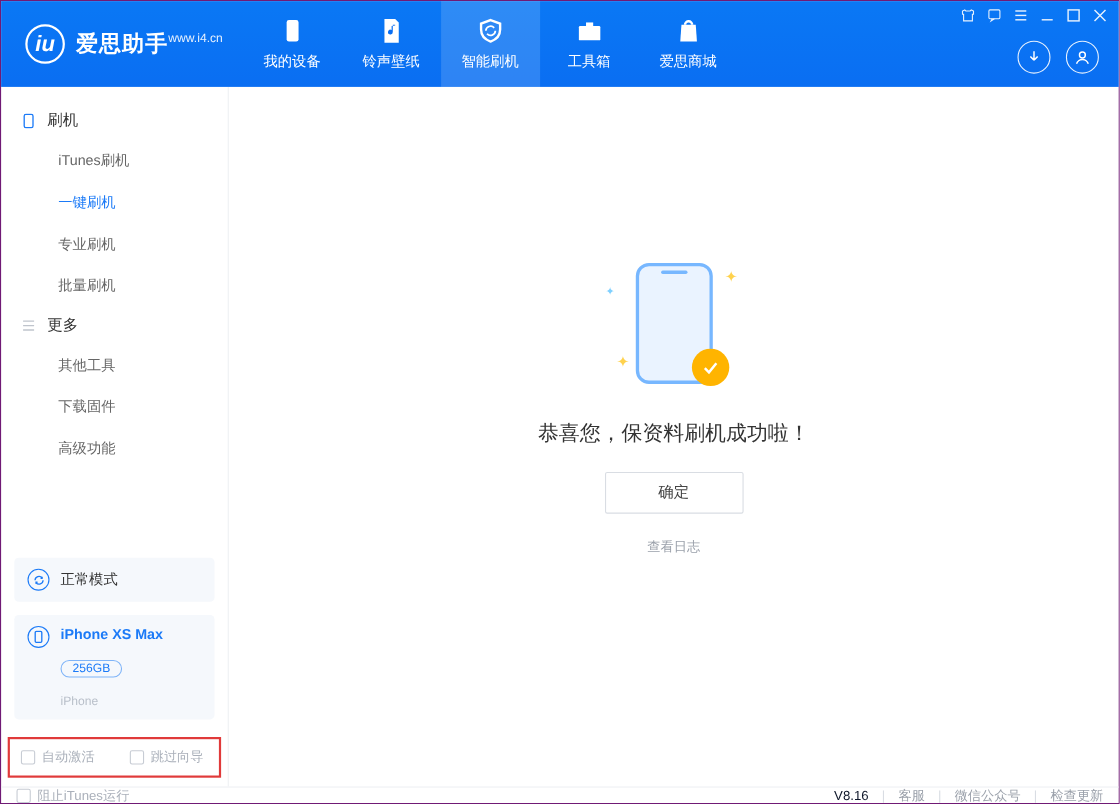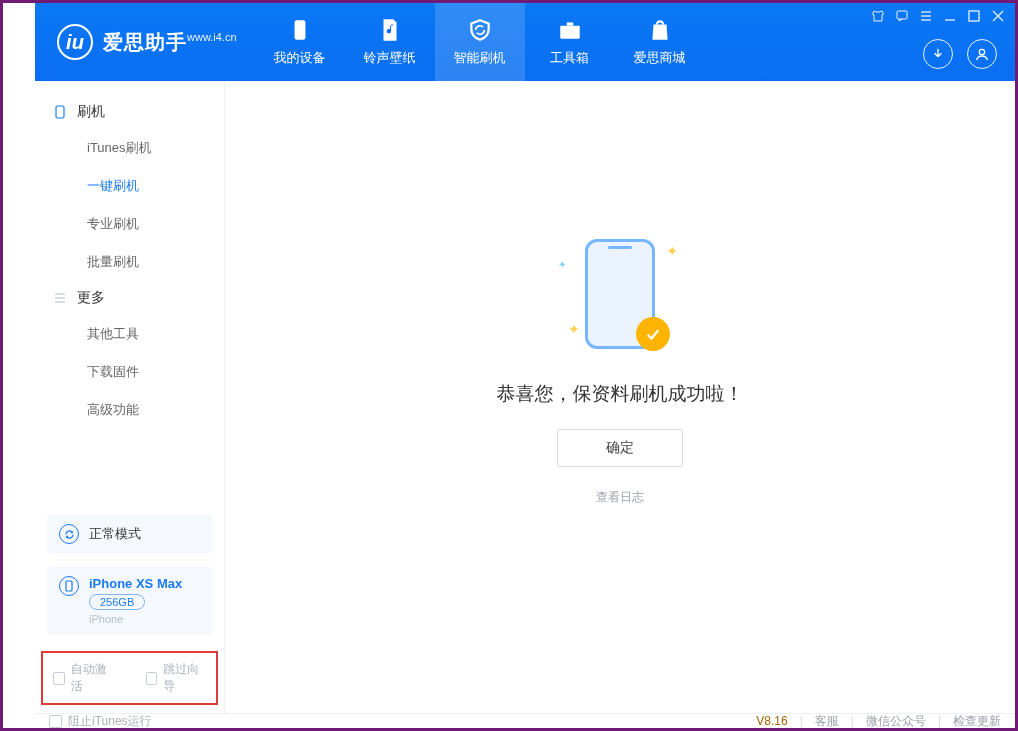--- a/index.html
+++ b/index.html
@@ -1,24 +1,23 @@
 <!DOCTYPE html>
 <html><head>
 <meta charset="utf-8">
 <style>
 * { margin: 0; padding: 0; box-sizing: border-box; font-family: "Microsoft YaHei", "PingFang SC", sans-serif; }
 body { background: #fff; }
 .app {
   width: 1018px;
   height: 731px;
-  border: 3px solid #701a75;
+  border: 1px solid #701a75;
   display: flex;
   flex-direction: column;
   background: #fff;
-  padding-left: 32px;
 }
 
 .header {
   height: 78px;
   background: linear-gradient(180deg, #0a78f5 0%, #0a6ef2 100%);
   display: flex;
   align-items: stretch;
   color: #fff;
   position: relative;
 }
@@ -82,21 +81,21 @@
   cursor: pointer;
 }
 .circ-btn svg { width: 16px; height: 16px; stroke: #fff; fill: none; stroke-width: 2; }
 
 .body {
   flex: 1;
   display: flex;
   min-height: 0;
 }
 .sidebar {
-  width: 190px;
+  width: 207px;
   border-right: 1px solid #eef0f3;
   display: flex;
   flex-direction: column;
   padding-top: 14px;
 }
 .sb-group-title {
   display: flex; align-items: center; gap: 10px;
   padding: 8px 18px;
   font-size: 14px; color: #333;
 }
@@ -114,21 +113,21 @@
   background: #f5f8fc;
   border-radius: 4px;
   padding: 10px 12px;
   display: flex;
   align-items: center;
   gap: 10px;
   font-size: 13px;
   color: #333;
 }
 .device-card { flex-direction: row; align-items: flex-start; }
-.device-card .dev-info { display: flex; flex-direction: column; gap: 3px; }
+.device-card .dev-info { display: flex; flex-direction: column; gap: 16px; }
 .device-card .dev-name { color: #1b7af7; font-weight: 600; font-size: 13px; }
 .device-card .dev-cap {
   display: inline-block;
   border: 1px solid #7fb4f8;
   color: #1b7af7;
   border-radius: 12px;
   padding: 1px 10px;
   font-size: 11px;
   width: fit-content;
 }
@@ -232,21 +231,21 @@
   display: flex;
   align-items: center;
   padding: 0 14px;
   font-size: 12px;
   color: #9aa0aa;
 }
 .footer .left { display: flex; align-items: center; gap: 6px; }
 .footer .right { margin-left: auto; display: flex; align-items: center; gap: 12px; }
 .footer .divider { color: #d9dde3; }
 .footer .link { cursor: pointer; color: #9aa0aa; }
-.footer .version { color: #a16207; font-weight: 500; }
+.footer .version { color: #0f172a; font-weight: 500; }
 </style>
 </head>
 <body>
 
 <div class="app">
 
   <div class="header">
     <div class="logo-block">
       <div class="logo-circle">iu</div>
       <div class="logo-text">

